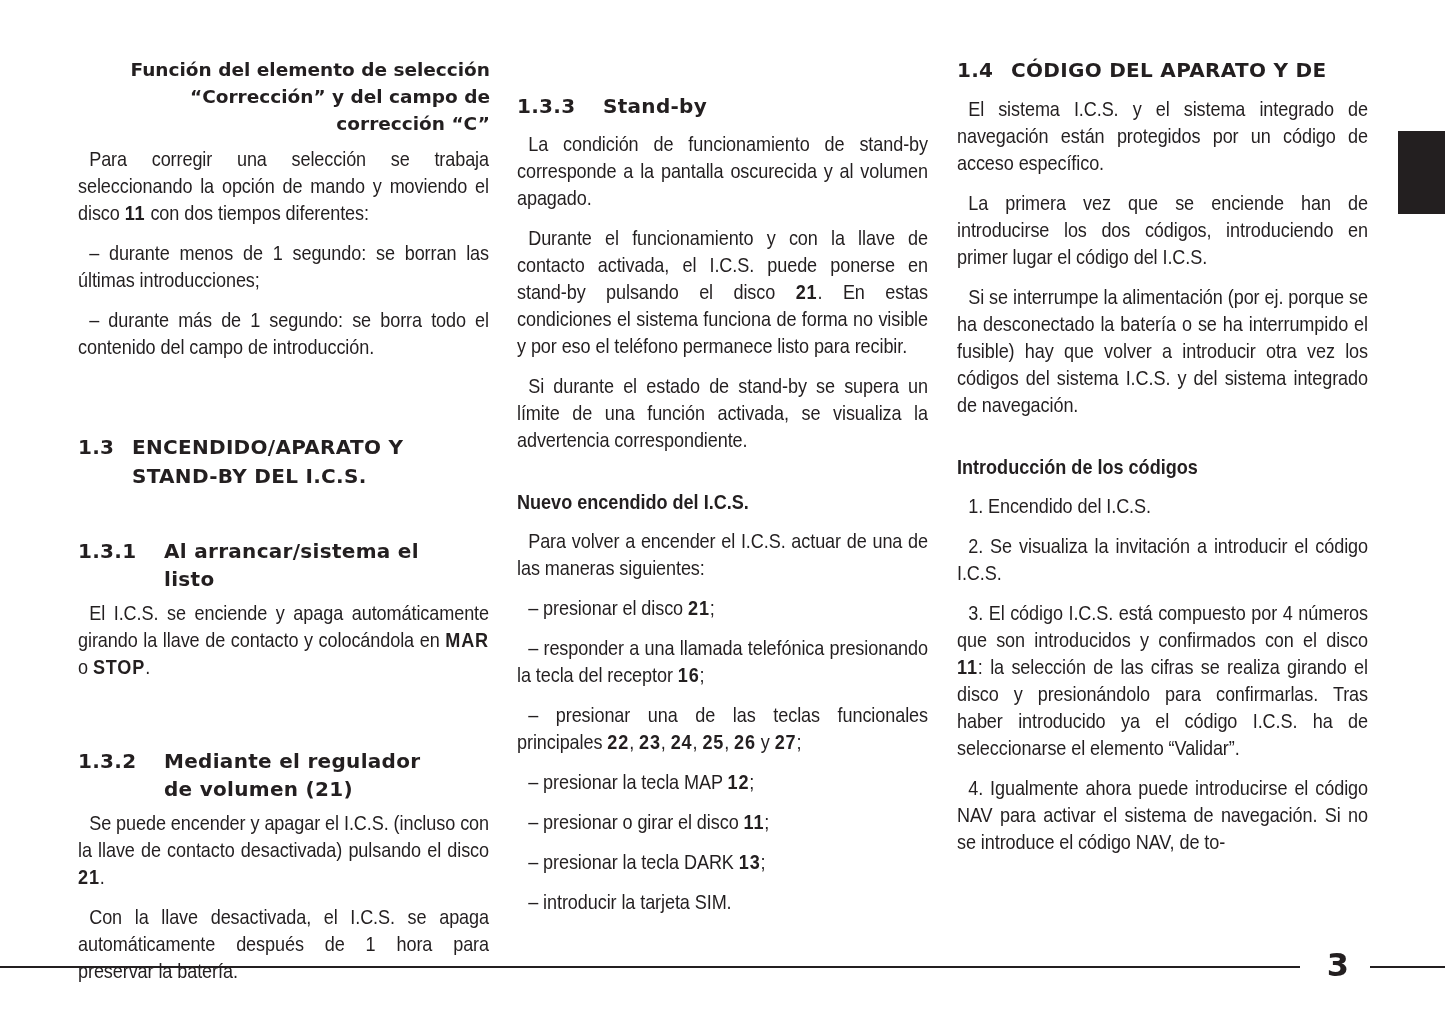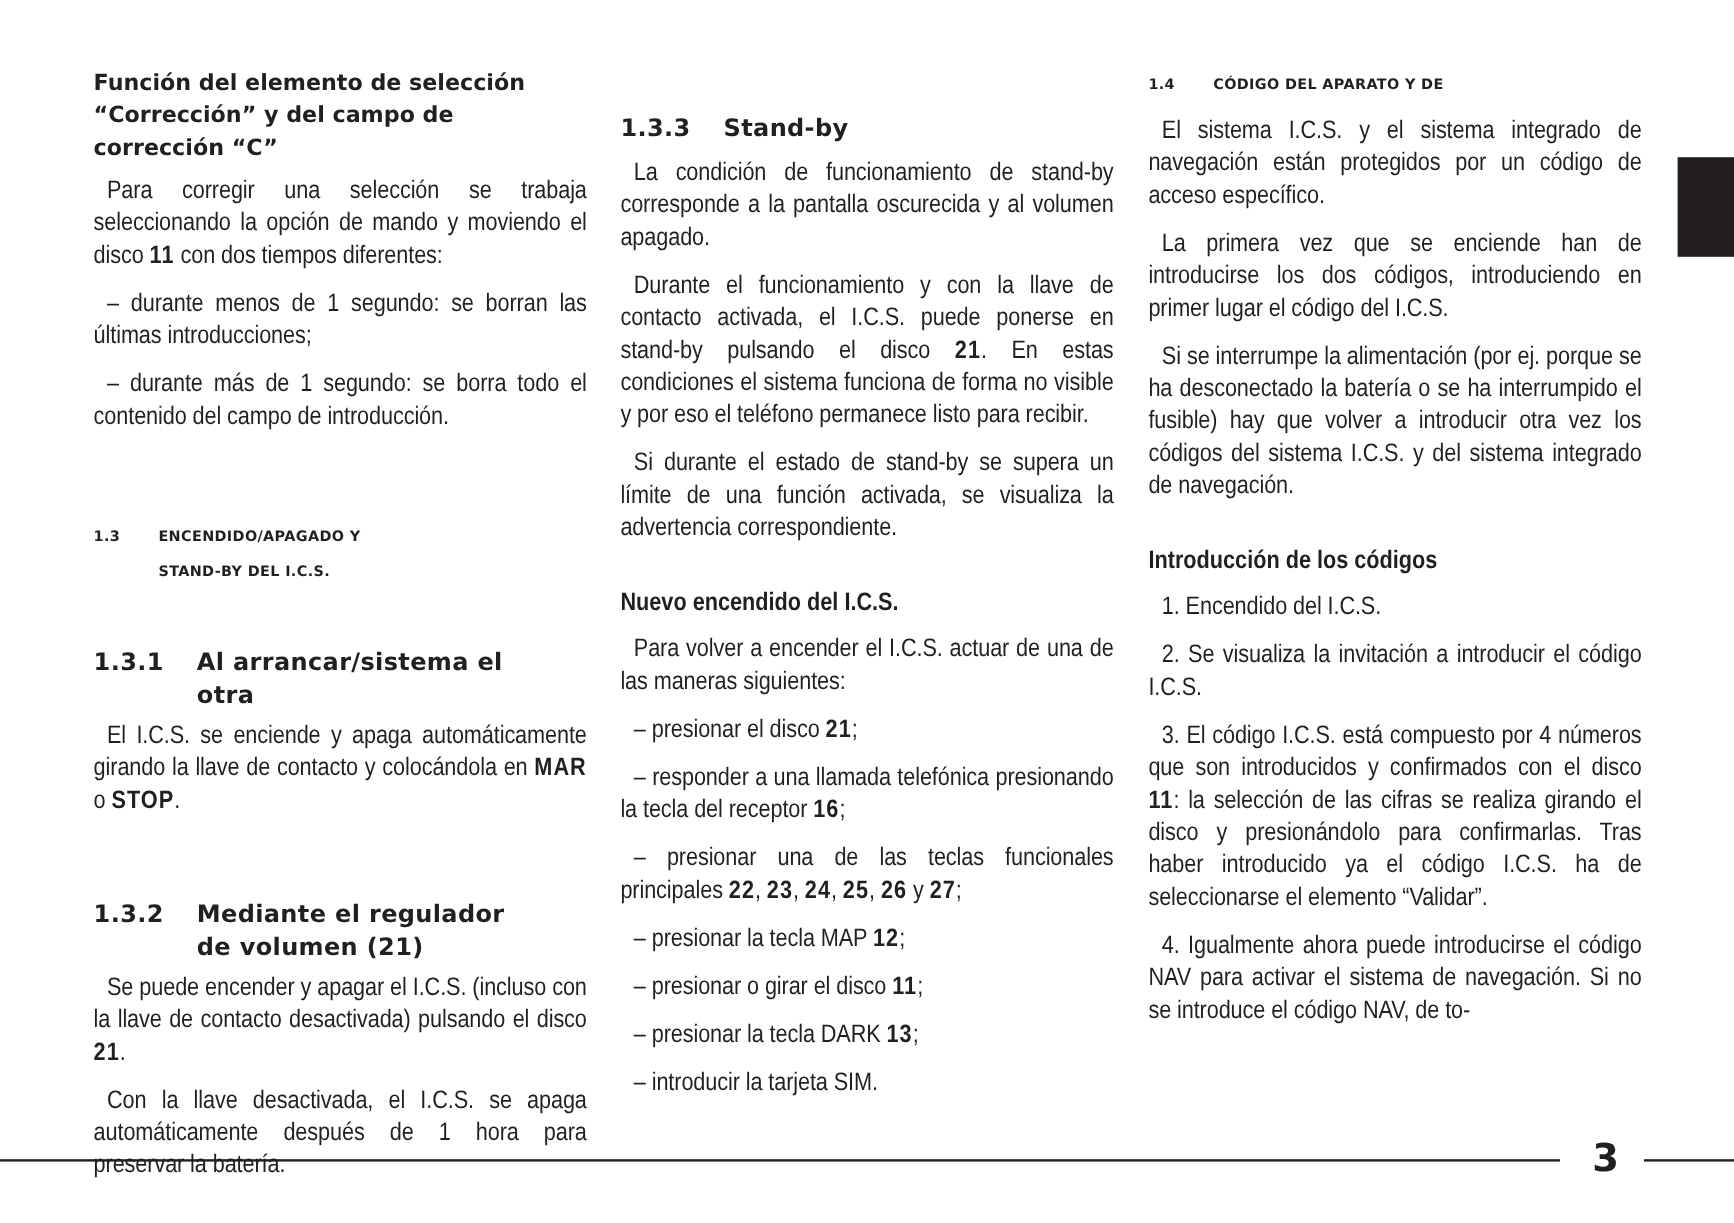--- a/index.html
+++ b/index.html
@@ -26,27 +26,27 @@
   }
   .h3 {
     font-family: "DejaVu Sans", sans-serif; font-weight: bold;
     font-size: 20px; line-height: 28px; margin: 0 0 6px 0;
     letter-spacing: 0.3px;
   }
   .h3 .num { display: inline-block; width: 86px; margin-top: 36px; }
   .h3 .cont { display: block; padding-left: 86px; }
   .h2 {
     font-family: "DejaVu Sans", sans-serif; font-weight: bold;
-    font-size: 12px; line-height: 29px; margin: 0 0 10px 0; letter-spacing: 0.3px;
+    font-size: 20px; line-height: 29px; margin: 0 0 10px 0; letter-spacing: 0.3px;
   }
   .h2 .num { display: inline-block; width: 54px; }
   .h2 .cont { display: block; padding-left: 54px; }
   .h4 {
     font-family: "DejaVu Sans", sans-serif; font-weight: bold;
-    font-size: 18.5px; line-height: 27px; margin: 0 0 8px 0;
+    font-size: 18.5px; line-height: 27px; margin: 0 0 8px 0; text-align: right;
   }
 
   #tab-marker { position: absolute; left: 1398px; top: 131px; width: 47px; height: 83px; background: #231f20; }
   #footer-line-left { position: absolute; left: 0; top: 966px; width: 1300px; height: 2px; background: #231f20; }
   #footer-line-right { position: absolute; left: 1370px; top: 966px; width: 75px; height: 2px; background: #231f20; }
   #page-number {
     position: absolute; left: 1318px; top: 945px; width: 40px; text-align: center;
     font-family: "DejaVu Sans", sans-serif; font-weight: bold; font-size: 32px; line-height: 40px;
   }
 </style>
@@ -54,26 +54,26 @@
 <body>
 
 <div id="col1" class="col">
   <div class="h4">Función del elemento de selección “Corrección” y del campo de corrección “C”</div>
   <p class="p"><span>Para corregir una selección se trabaja seleccionando la opción de mando y moviendo el disco </span><b>11</b><span> con dos tiempos diferentes:</span></p>
   <p class="p">– durante menos de 1 segundo: se borran las últimas introducciones;</p>
   <p class="p">– durante más de 1 segundo: se borra todo el contenido del campo de introducción.</p>
 
   <div style="height:60px"></div>
   <div class="h2">
-    <span class="num">1.3</span><span>ENCENDIDO/APAGADO Y</span>
+    <span class="num">1.3</span><span>ENCENDIDO/APARATO Y</span>
     <span class="cont">STAND-BY DEL I.C.S.</span>
   </div>
   <div class="h3" style="margin-top:8px">
     <span class="num">1.3.1</span><span>Al arrancar/sistema el</span>
-    <span class="cont">otra</span>
+    <span class="cont">listo</span>
   </div>
   <p class="p"><span>El I.C.S. se enciende y apaga automáticamente girando la llave de contacto y colocándola en </span><b>MAR</b><span> o </span><b>STOP</b><span>.</span></p>
 
   <div style="height:18px"></div>
   <div class="h3">
     <span class="num">1.3.2</span><span>Mediante el regulador</span>
     <span class="cont">de volumen (21)</span>
   </div>
   <p class="p"><span>Se puede encender y apagar el I.C.S. (incluso con la llave de contacto desactivada) pulsando el disco </span><b>21</b><span>.</span></p>
   <p class="p">Con la llave desactivada, el I.C.S. se apaga automáticamente después de 1 hora para preservar la batería.</p>

